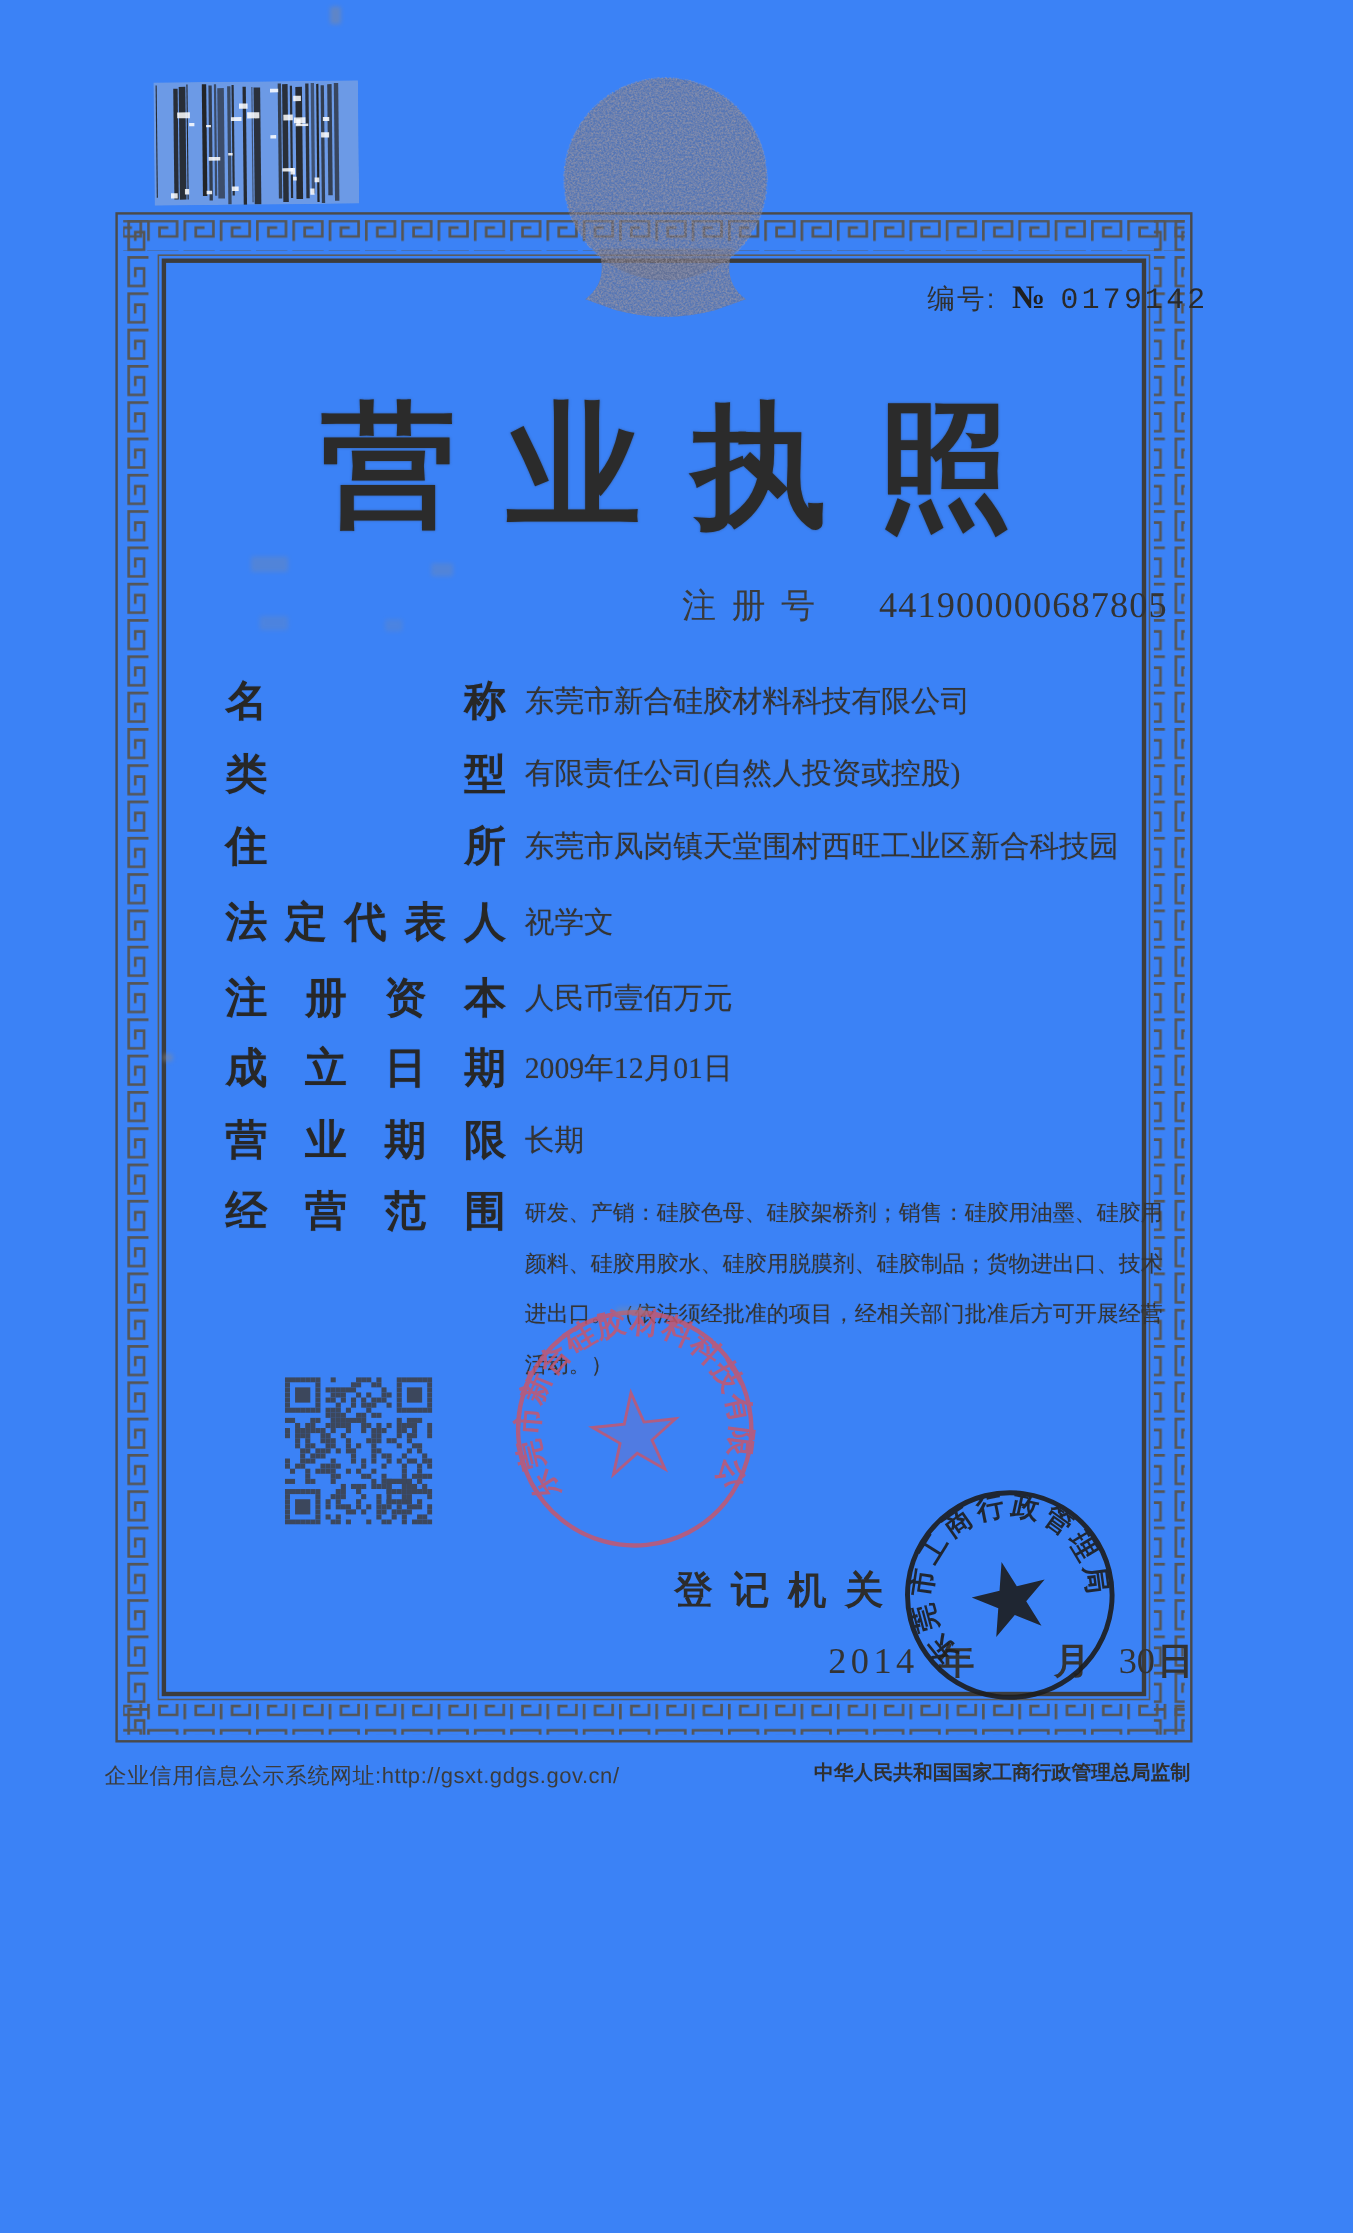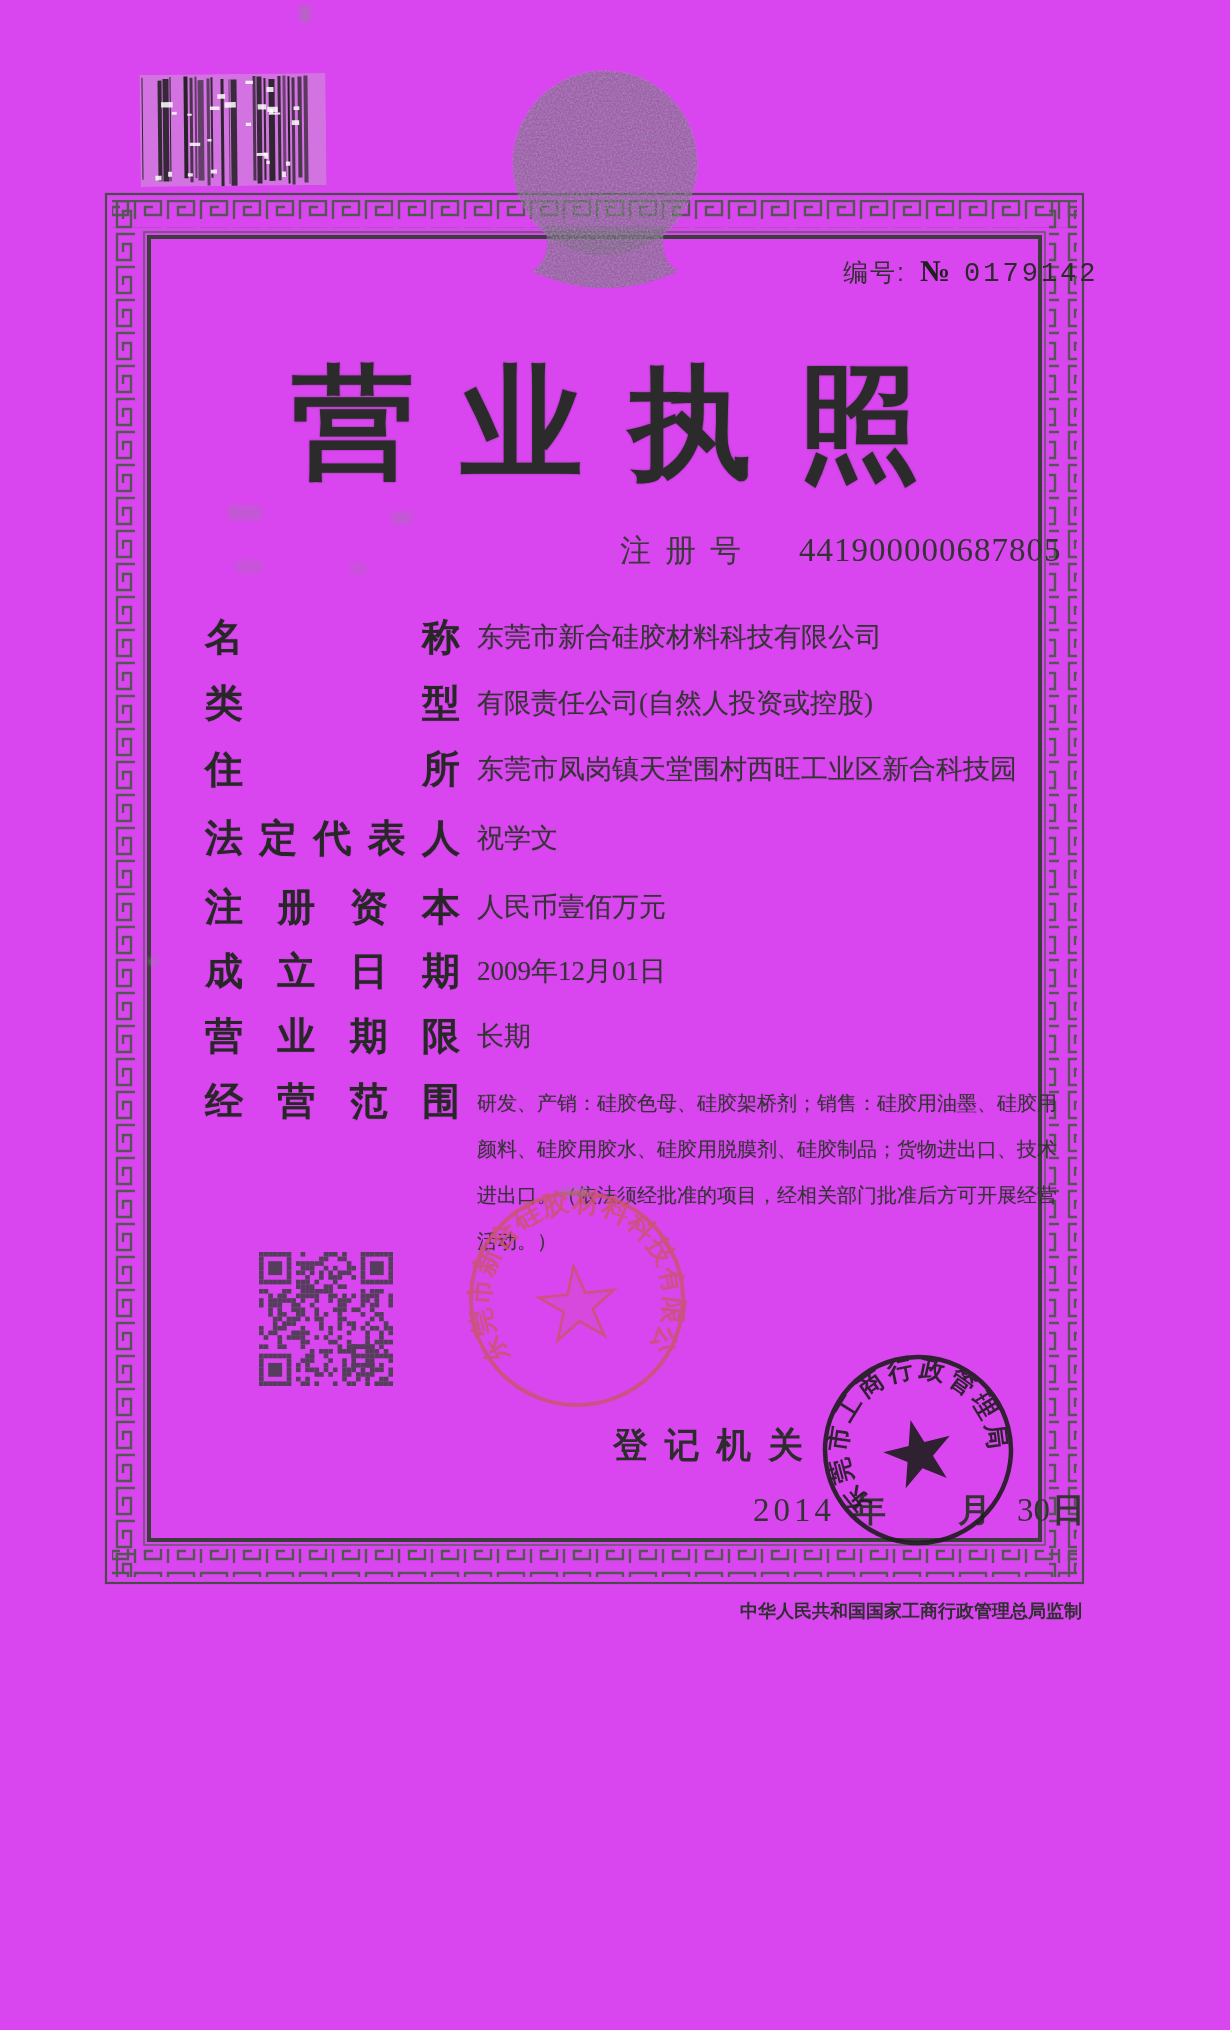--- a/index.html
+++ b/index.html
@@ -1,18 +1,18 @@
 <!DOCTYPE html>
 <html><head>
 <meta charset="utf-8">
 <style>
   html,body{margin:0;padding:0;background:#ffffff;}
   #scan{
     position:relative;width:1230px;height:2030px;margin:0 auto;
-    background:#d946ef;overflow:hidden;
+    background:#3b82f6;overflow:hidden;
     font-family:"Liberation Serif","DejaVu Serif",serif;color:#2e2e2e;
   }
   .abs{position:absolute;}
   
   #frame-svg{left:0;top:0;pointer-events:none;}
   
   #barcode{left:140px;top:74px;width:186px;height:112px;transform:rotate(-.6deg);}
   
   #emblem{left:498px;top:66px;width:214px;height:232px;opacity:.92;}
   
@@ -665,20 +665,21 @@
     <defs>
       <path id="rs-arc" d="M 48.7 146.2 A 71 71 0 1 1 163.3 146.2" fill="none"></path>
     </defs>
     <circle cx="106" cy="106" r="93" fill="none" stroke-width="4.5" stroke="#1d1d1d"></circle>
     <polygon points="106,75 114.1,99.9 140.2,99.9 119.1,115.2 127.2,140.1 106,124.8 84.8,140.1 92.9,115.2 71.8,99.9 97.9,99.9" fill="#1d1d1d"></polygon>
     <text font-size="25" font-weight="bold" letter-spacing="4" font-family="Liberation Sans, DejaVu Sans, sans-serif" fill="#1d1d1d">
       <textPath href="#rs-arc" startOffset="0">东莞市工商行政管理局</textPath>
     </text>
   </svg>
 
+  <div id="footer-left" class="abs">企业信用信息公示系统网址:http://gsxt.gdgs.gov.cn/</div>
   <div id="footer-right" class="abs">中华人民共和国国家工商行政管理总局监制</div>
 
   <span class="artifact" style="left:228px;top:506px;width:34px;height:14px"></span>
   <span class="artifact" style="left:392px;top:512px;width:20px;height:12px"></span>
   <span class="artifact" style="left:236px;top:560px;width:26px;height:13px;opacity:.22"></span>
   <span class="artifact" style="left:350px;top:563px;width:16px;height:11px;opacity:.2"></span>
   <span class="artifact" style="left:300px;top:6px;width:10px;height:16px;opacity:.45"></span>
   <span class="artifact" style="left:148px;top:958px;width:9px;height:7px;opacity:.5"></span>
   <span class="artifact" style="left:560px;top:1188px;width:30px;height:8px;opacity:.35"></span>
 

